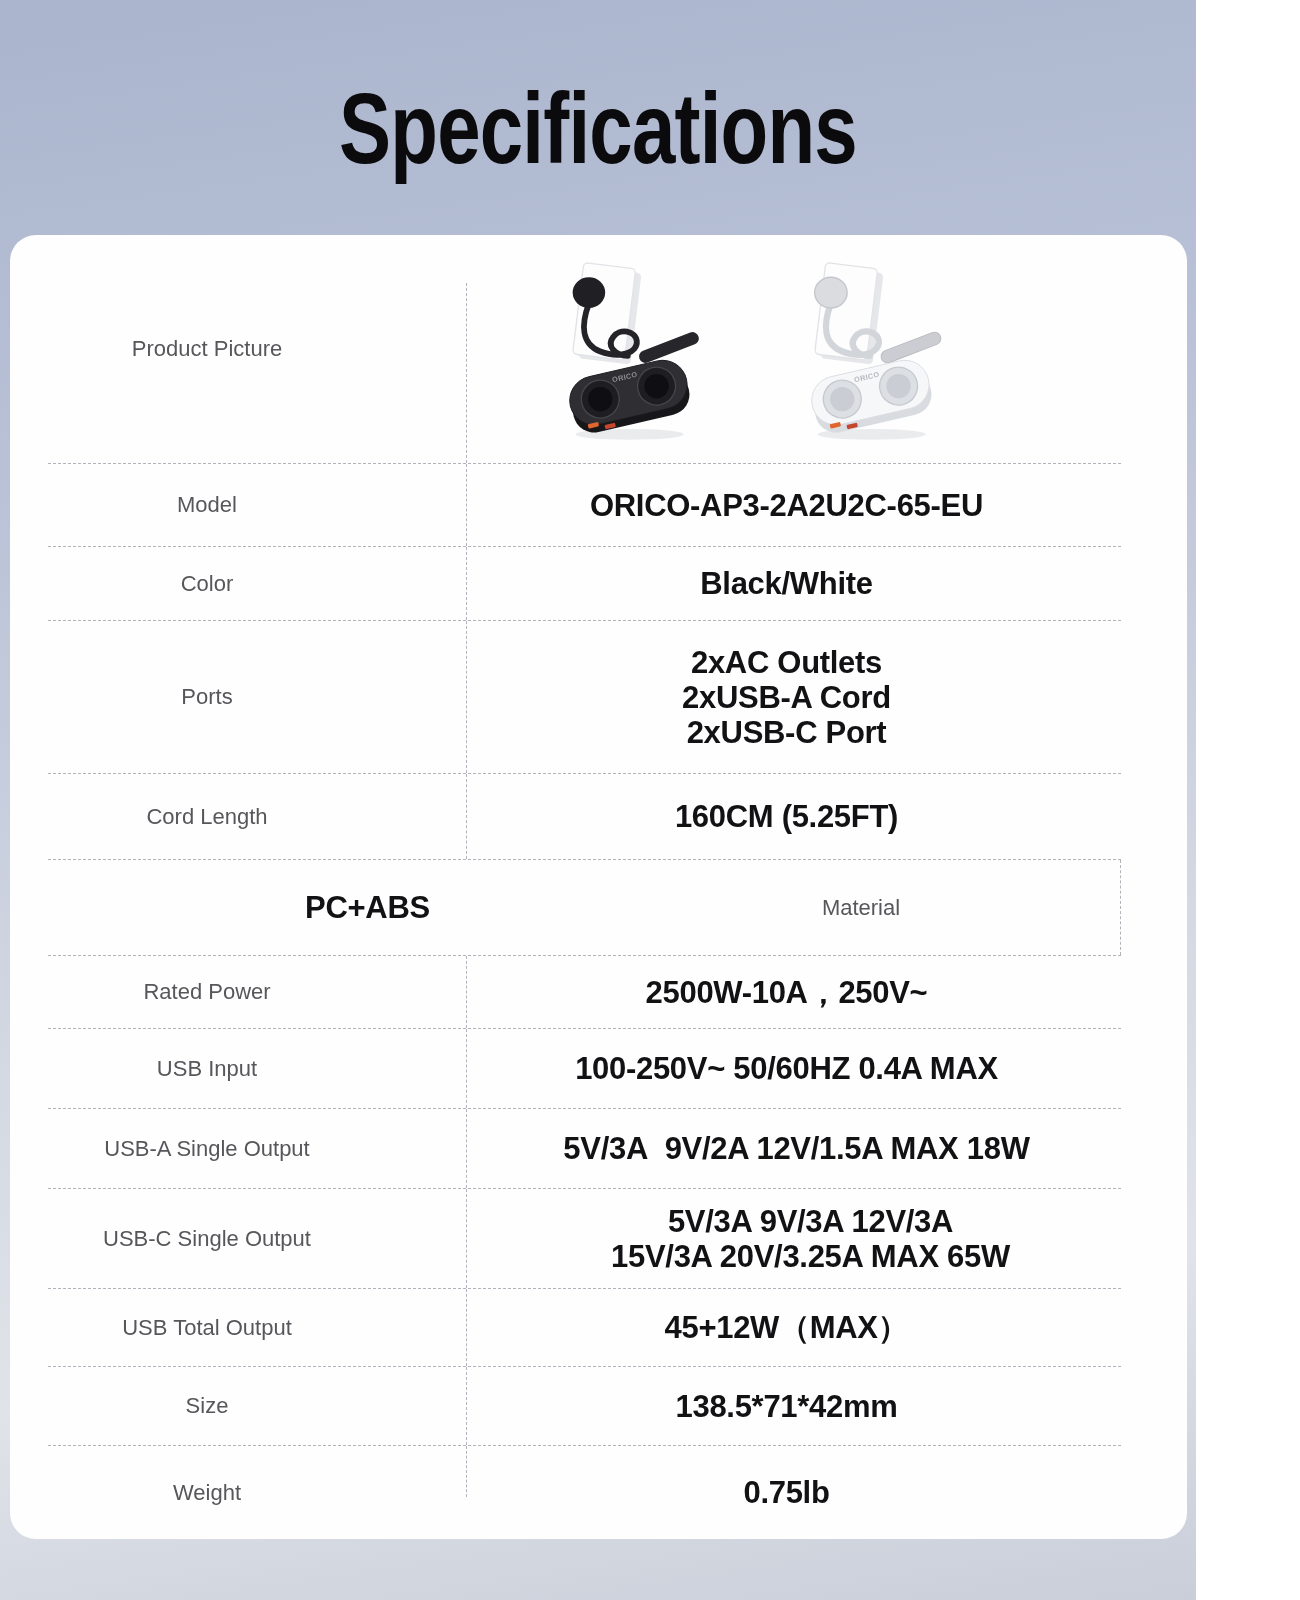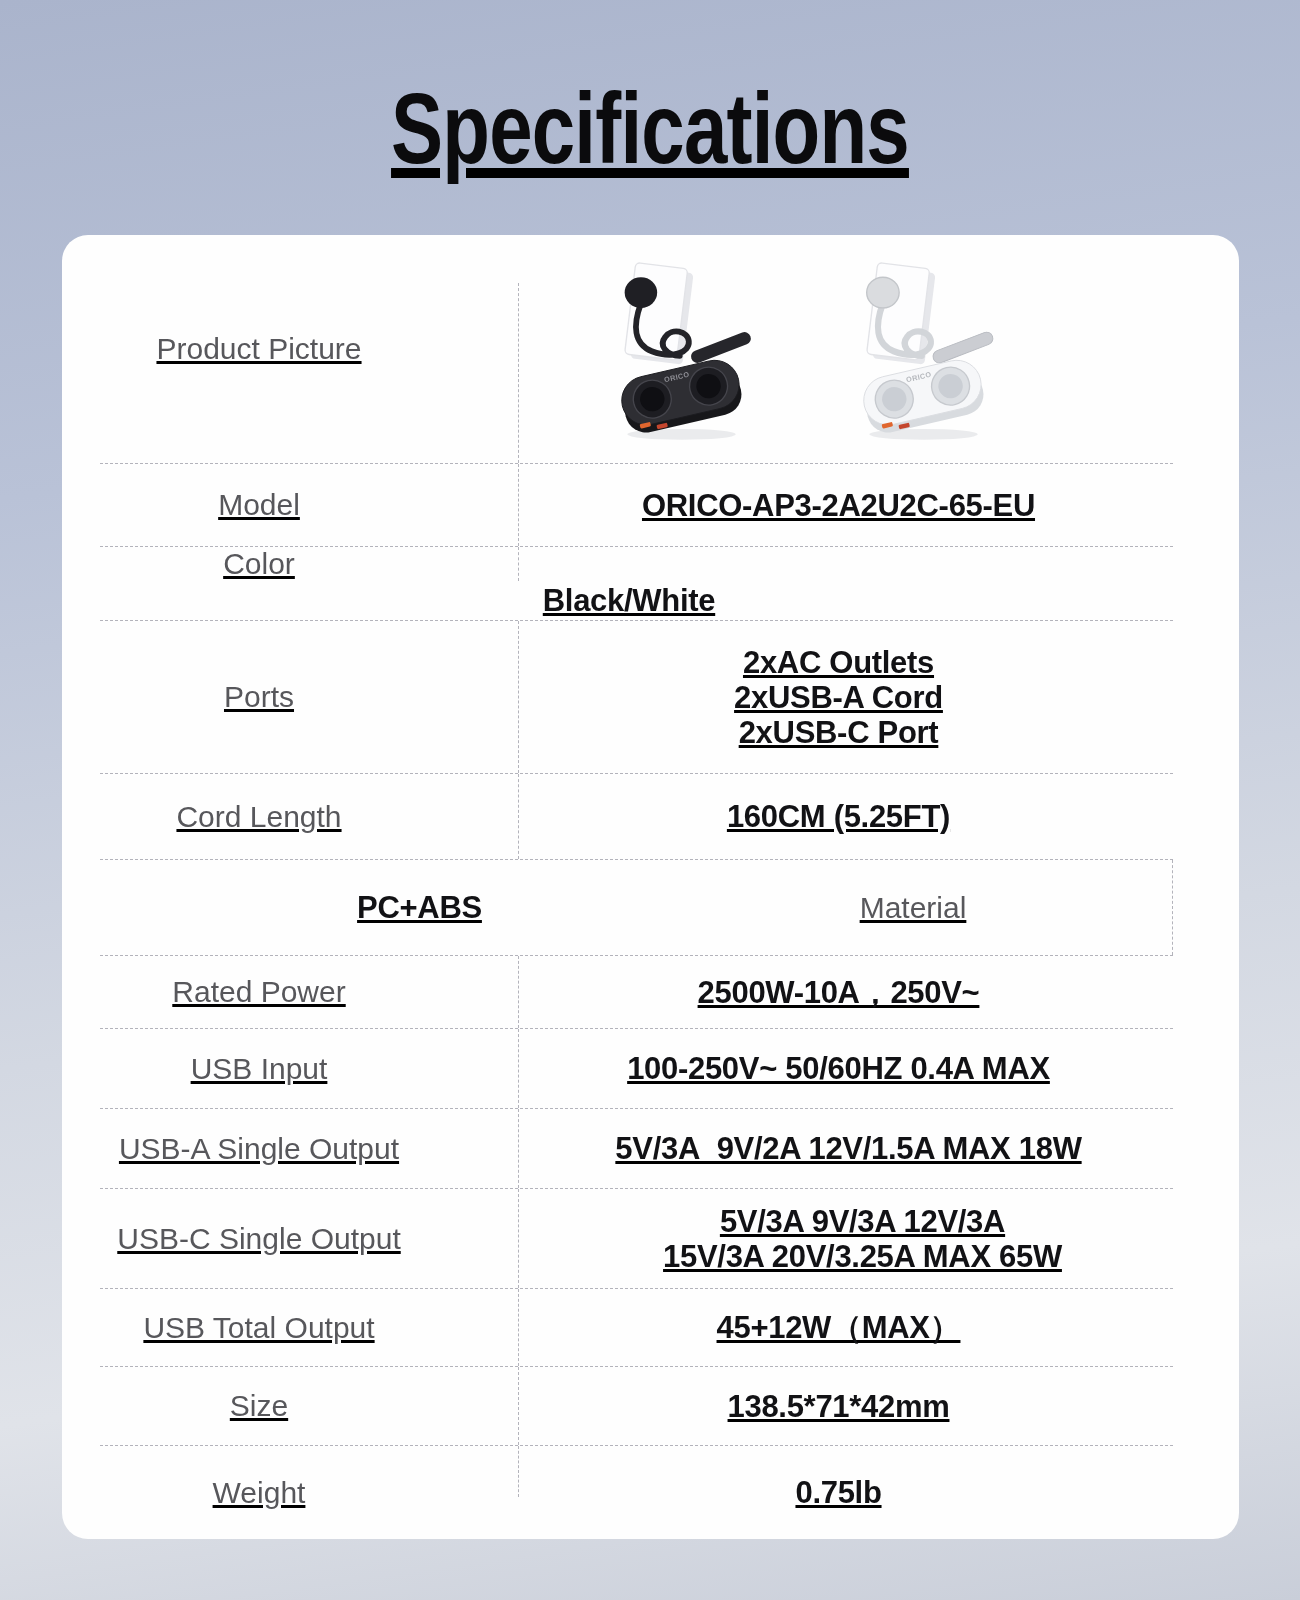--- a/index.html
+++ b/index.html
@@ -1,29 +1,28 @@
 <!DOCTYPE html>
 <html style="--c-background-top: #aab4cc; --c-background-bottom: #c9ced9; --c-card: #fefefe; --c-title-text: #0b0b0d; --c-label-text: #57575b; --c-value-text: #121215; --c-divider: #b3b3bb; --c-usb-port-accent: #e0662e;"><head>
 <meta charset="utf-8">
 <style>
   html, body { margin: 0; padding: 0; }
   body { font-family: "Liberation Sans", sans-serif; }
 
   .canvas {
     position: relative;
-    width: 1300px;
+    width: 1196px;
     height: 1600px;
     overflow: hidden;
     background: linear-gradient(172deg,
       var(--c-background-top, #aab4cc) 0%,
       #b9c2d7 28%,
       #d3d8e2 60%,
       #e0e3e9 80%,
       var(--c-background-bottom, #c9ced9) 100%);
-    text-decoration: underline;
   }
 
   .title {
     margin: 0;
     padding-top: 76px;
     height: 112px;
     text-align: center;
     font-size: 100px;
     line-height: 1.05;
     font-weight: bold;
@@ -49,21 +48,21 @@
   .row:last-child { border-bottom: none; }
 
   .cell { display: flex; align-items: center; justify-content: center; }
 
   .cell.label {
     width: 419px;
     box-sizing: border-box;
     padding-right: 100px;
     position: relative;
     flex: none;
-    font-size: 30px;
+    font-size: 22px;
     color: var(--c-label-text, #57575b);
     text-align: center;
   }
   .cell.label::after {
     content: "";
     position: absolute;
     top: 0; bottom: 0; right: 0;
     border-right: 1px dashed var(--c-divider, #b3b3bb);
   }
   .row:first-child .cell.label::after { top: 48px; }
@@ -78,21 +77,21 @@
     font-weight: bold;
     letter-spacing: -0.3px;
     color: var(--c-value-text, #121215);
     text-align: center;
   }
   .vline { line-height: 35px; }
 
   
   .row-pic      { height: 228px; }
   .row-model    { height: 82px; }
-  .row-color    { height: 73px; flex-direction: column; }
+  .row-color    { height: 73px; }
   .row-ports    { height: 152px; }
   .row-cord     { height: 85px; }
   .row-material { height: 95px; }
   .row-power    { height: 72px; }
   .row-usbin    { height: 79px; }
   .row-usba     { height: 79px; gap: 20px; }
   .row-usbc     { height: 99px; gap: 48px; }
   .row-total    { height: 77px; }
   .row-size     { height: 78px; }
   .row-weight   { height: 93px; }

